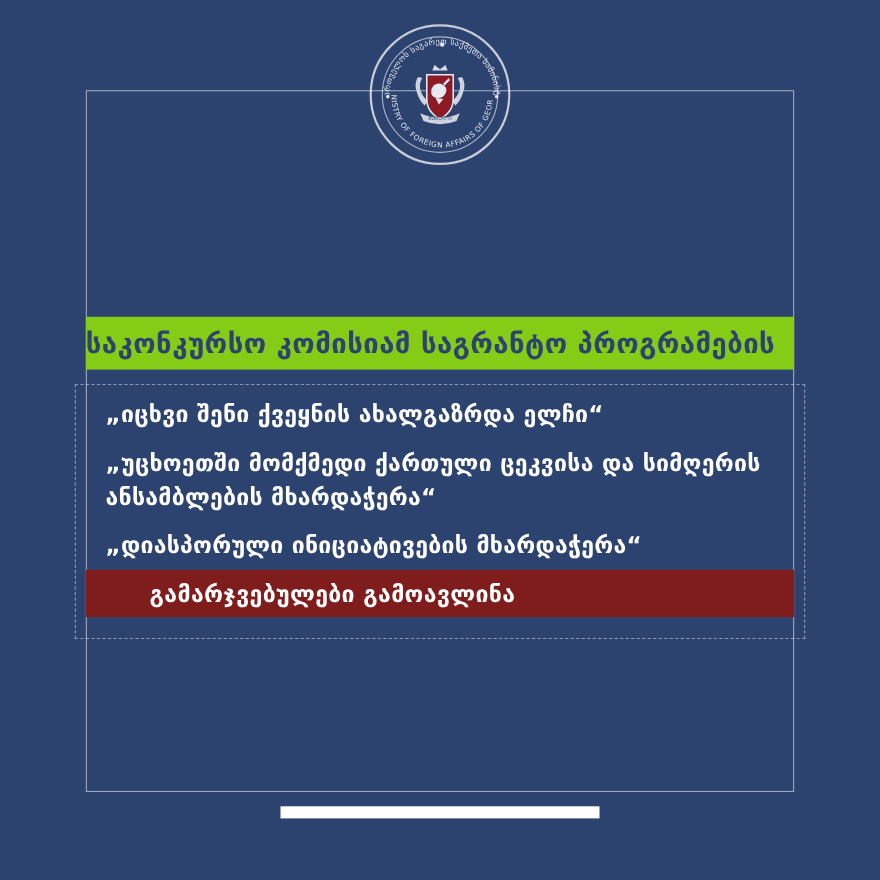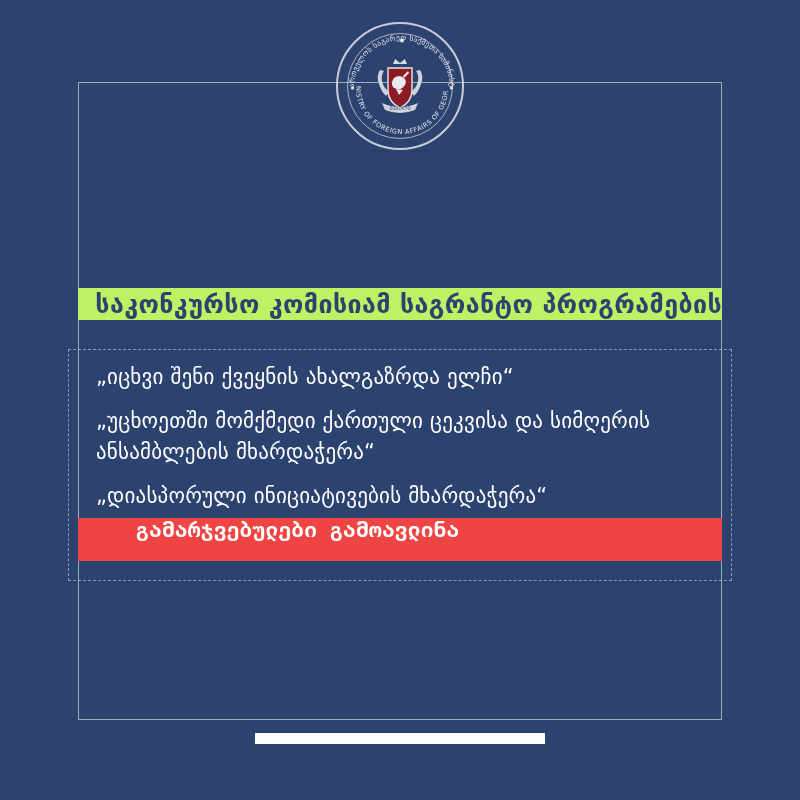--- a/index.html
+++ b/index.html
@@ -81,60 +81,60 @@
     border: 1px dashed rgba(255,255,255,0.45);
     box-sizing: border-box;
   }
 
   
   .headline-band {
     position: absolute;
     left: 78px;
     top: 288px;
     width: 644px;
-    height: 32px;
-    background: #bef264;
+    height: 48px;
+    background: #84cc16;
     display: flex;
     align-items: center;
-    justify-content: flex-end;
+    justify-content: flex-start;
   }
   .headline-text {
     color: #2c4370;
     font-size: 25px;
     font-weight: bold;
     letter-spacing: 0.4px;
     white-space: nowrap;
   }
 
   
   .program-list {
     position: absolute;
     left: 96px;
     top: 362px;
     width: 620px;
   }
   .program-item {
     color: #ffffff;
     font-size: 21px;
-    font-weight: normal;
+    font-weight: bold;
     line-height: 31px;
     margin-bottom: 13px;
     letter-spacing: 0.2px;
   }
 
   
   .winners-bar {
     position: absolute;
     left: 78px;
     top: 518px;
     width: 644px;
     height: 43px;
-    background: #ef4444;
-    display: flex;
-    font-family: Liberation Mono, monospace;
+    background: #7f1d1d;
+    display: flex;
+    align-items: center;
   }
   .winners-text {
     color: #ffffff;
     font-size: 21px;
     font-weight: bold;
     padding-left: 58px;
     letter-spacing: 0.3px;
   }
 
   

